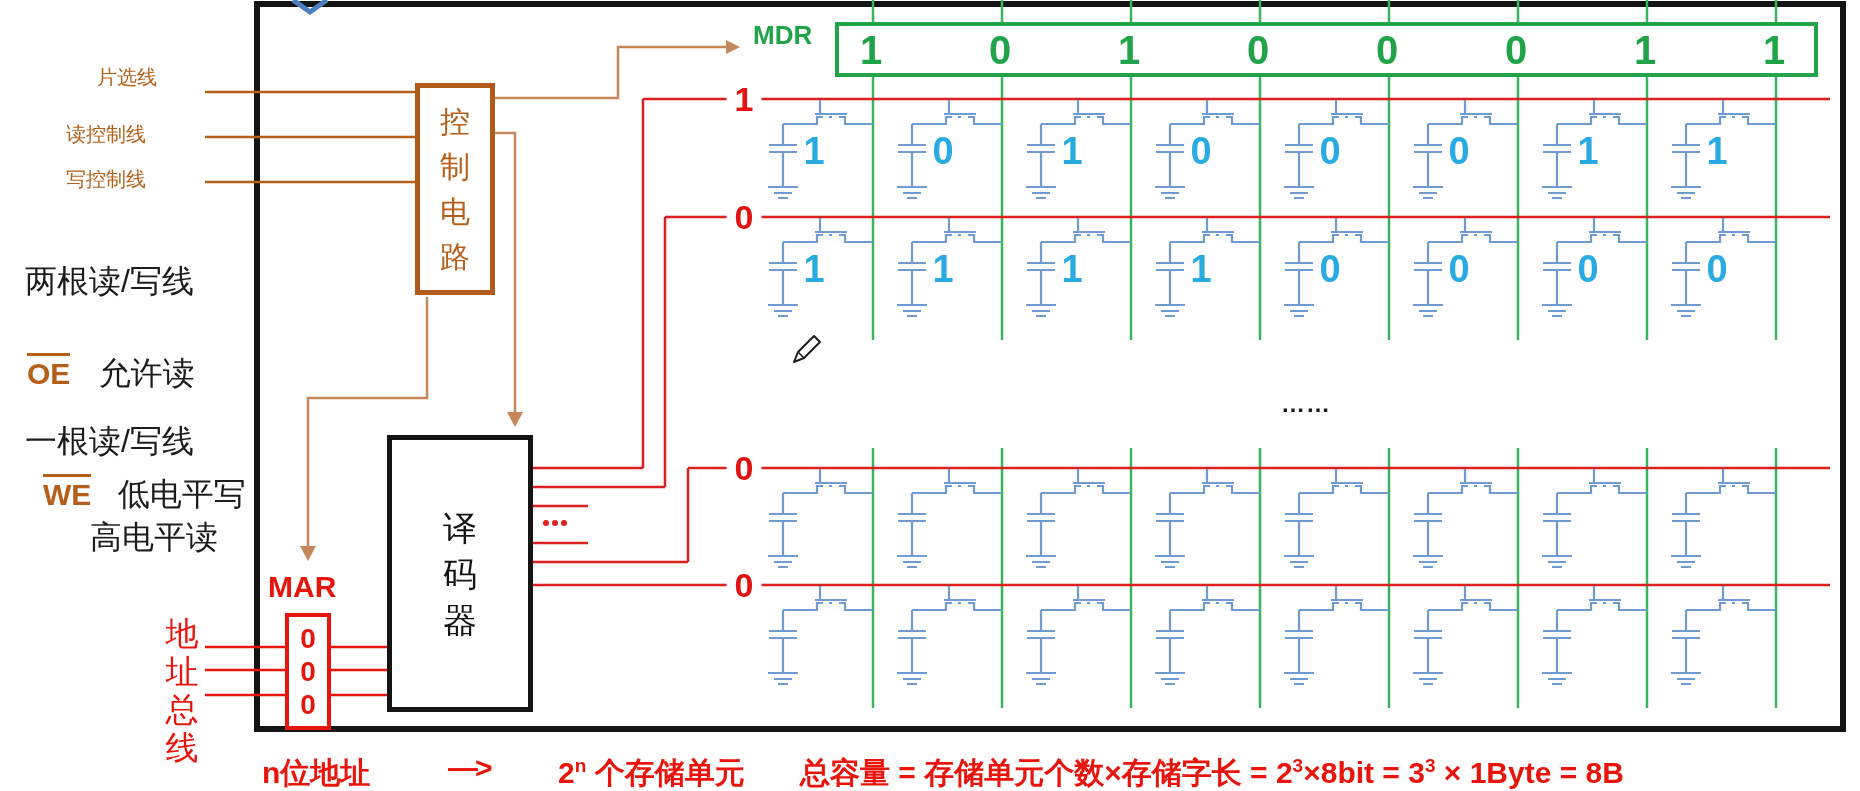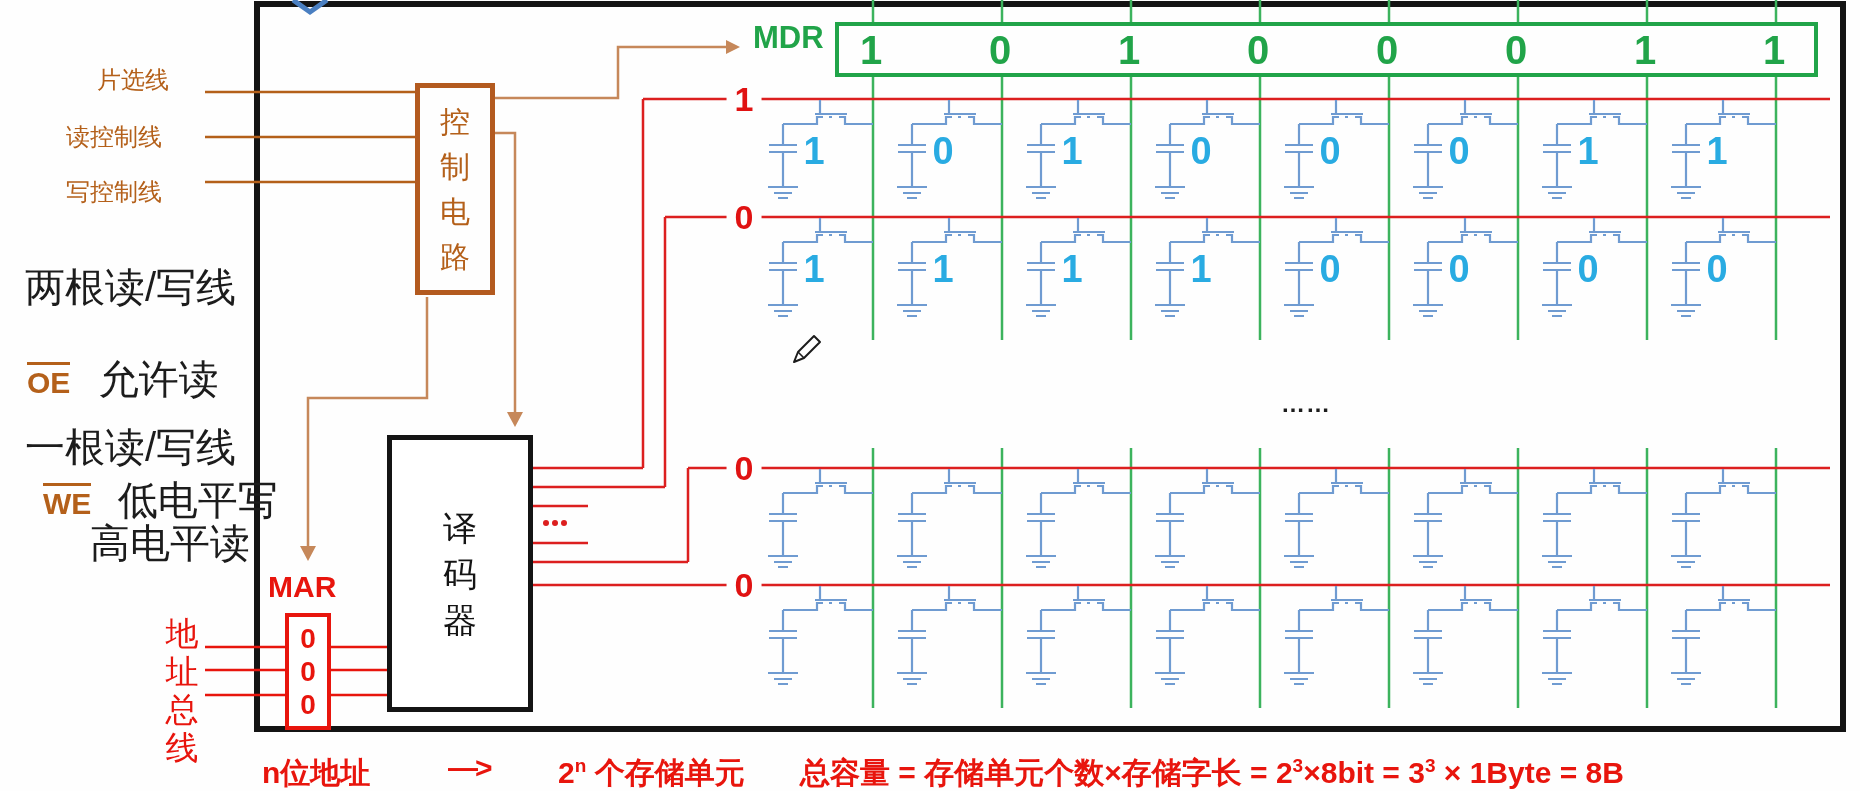--- a/index.html
+++ b/index.html
@@ -12,26 +12,26 @@
             display:flex;flex-direction:column;align-items:center;justify-content:center;}
   .ctrl-box span{font-size:30px;line-height:45px;color:#b4601a;}
   .dec-box{left:387px;top:435px;width:146px;height:277px;border:5px solid #141414;box-sizing:border-box;
            background:#fff;display:flex;flex-direction:column;align-items:center;justify-content:center;}
   .dec-box span{font-size:34px;line-height:46px;color:#141414;}
   .mar-box{left:285px;top:613px;width:46px;height:117px;border:4px solid #e8150d;box-sizing:border-box;
            background:#fff;display:flex;flex-direction:column;align-items:center;justify-content:center;}
   .mar-box span{font-size:28px;line-height:33px;font-weight:bold;color:#e8150d;}
   .mdr-box{left:835px;top:22px;width:983px;height:55px;border:4px solid #21a449;box-sizing:border-box;}
   
-  .o-txt{color:#b4601a;font-size:24px;white-space:nowrap;}
-  .k-txt{color:#1c1c1c;font-size:40px;white-space:nowrap;}
+  .o-txt{color:#b4601a;font-size:20px;white-space:nowrap;}
+  .k-txt{color:#1c1c1c;font-size:32px;white-space:nowrap;}
   .r-txt{color:#e8150d;font-size:30px;font-weight:bold;white-space:nowrap;}
   .ovl{display:inline-block;border-top:3px solid currentColor;line-height:1.05;padding-top:2px;font-weight:bold;}
   .lat{font-weight:bold;font-size:30px;}
-  .mdr-label{color:#21a449;font-size:31px;font-weight:bold;}
+  .mdr-label{color:#21a449;font-size:26px;font-weight:bold;}
   .mar-label{color:#e8150d;font-size:30px;font-weight:bold;text-align:right;}
   .wl-label{transform:translate(-50%,-50%);color:#e01212;font-size:34px;font-weight:bold;
             background:#fefefe;padding:0 8px;line-height:1.0;}
   .mdr-digit{transform:translate(-50%,-50%);color:#21a449;font-size:40px;font-weight:bold;line-height:1;}
   .cell-digit{transform:translate(-50%,-50%);color:#29abe2;font-size:38px;font-weight:bold;line-height:1;}
   .vchar{display:block;font-size:33px;line-height:38px;color:#e8150d;text-align:center;}
   .dots{color:#1c1c1c;font-size:24px;font-weight:bold;letter-spacing:1px;}
   sup.f{font-size:19px;}
   svg{position:absolute;left:0;top:0;}
 </style>
@@ -173,21 +173,21 @@
         <path d="M57,1 V15 M52,15 H84 M20,25 H54 V18 H60 M66,18 H69 M76,18 H82 V25 H110 M20,25 V46 M6,46 H34 M6,53 H34 M20,53 V88 M5,88 H35 M11,94 H29 M15,99 H25" fill="none" stroke="#6f9bd1" stroke-width="2.2" transform="translate(1150 585)"></path>
         <path d="M57,1 V15 M52,15 H84 M20,25 H54 V18 H60 M66,18 H69 M76,18 H82 V25 H110 M20,25 V46 M6,46 H34 M6,53 H34 M20,53 V88 M5,88 H35 M11,94 H29 M15,99 H25" fill="none" stroke="#6f9bd1" stroke-width="2.2" transform="translate(1279 585)"></path>
         <path d="M57,1 V15 M52,15 H84 M20,25 H54 V18 H60 M66,18 H69 M76,18 H82 V25 H110 M20,25 V46 M6,46 H34 M6,53 H34 M20,53 V88 M5,88 H35 M11,94 H29 M15,99 H25" fill="none" stroke="#6f9bd1" stroke-width="2.2" transform="translate(1408 585)"></path>
         <path d="M57,1 V15 M52,15 H84 M20,25 H54 V18 H60 M66,18 H69 M76,18 H82 V25 H110 M20,25 V46 M6,46 H34 M6,53 H34 M20,53 V88 M5,88 H35 M11,94 H29 M15,99 H25" fill="none" stroke="#6f9bd1" stroke-width="2.2" transform="translate(1537 585)"></path>
         <path d="M57,1 V15 M52,15 H84 M20,25 H54 V18 H60 M66,18 H69 M76,18 H82 V25 H110 M20,25 V46 M6,46 H34 M6,53 H34 M20,53 V88 M5,88 H35 M11,94 H29 M15,99 H25" fill="none" stroke="#6f9bd1" stroke-width="2.2" transform="translate(1666 585)"></path>
       </g>
   </svg>
 
   <div class="abs o-txt" style="left:97px;top:64px;">片选线</div>
   <div class="abs o-txt" style="left:66px;top:121px;">读控制线</div>
-  <div class="abs o-txt" style="left:66px;top:176px;">写控制线</div>
+  <div class="abs o-txt" style="left:66px;top:166px;">写控制线</div>
 
   <div class="abs k-txt" style="left:25px;top:260px;">两根读/写线</div>
   <div class="abs" style="left:27px;top:352px;">
     <span class="ovl lat o-txt" style="font-size:30px;">OE</span>
     <span class="k-txt" style="margin-left:24px;">允许读</span>
   </div>
 
   <div class="abs k-txt" style="left:25px;top:420px;">一根读/写线</div>
   <div class="abs" style="left:43px;top:473px;">
     <span class="ovl lat o-txt" style="font-size:30px;">WE</span>

